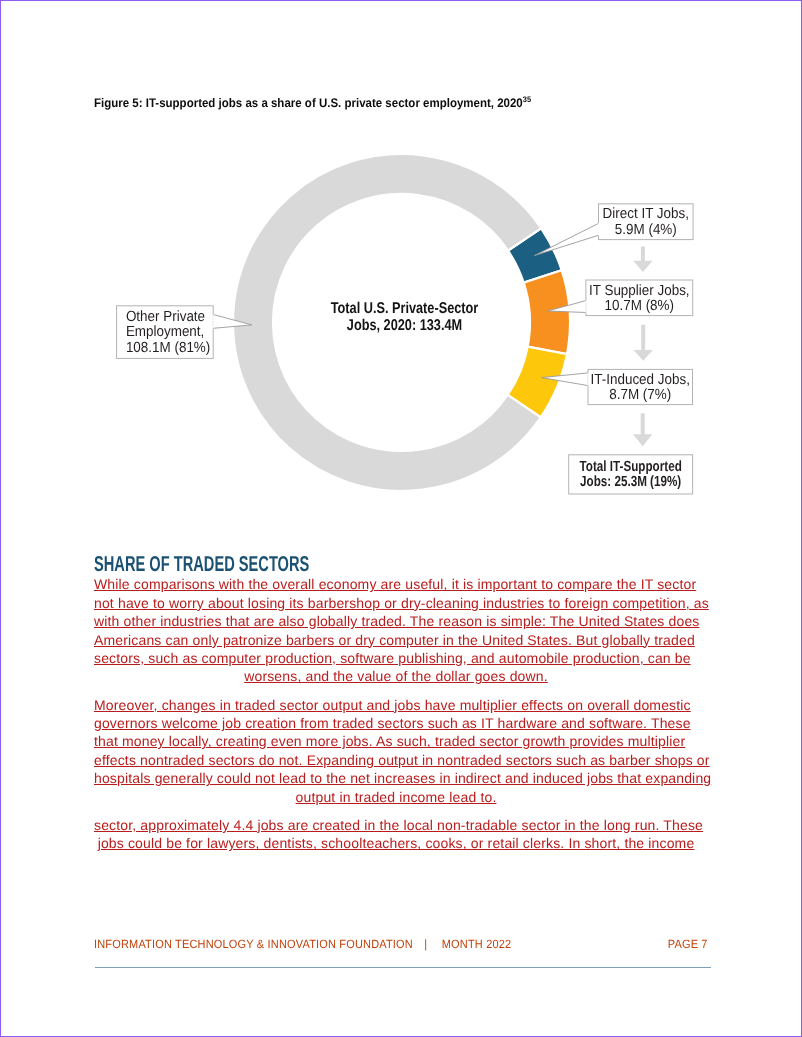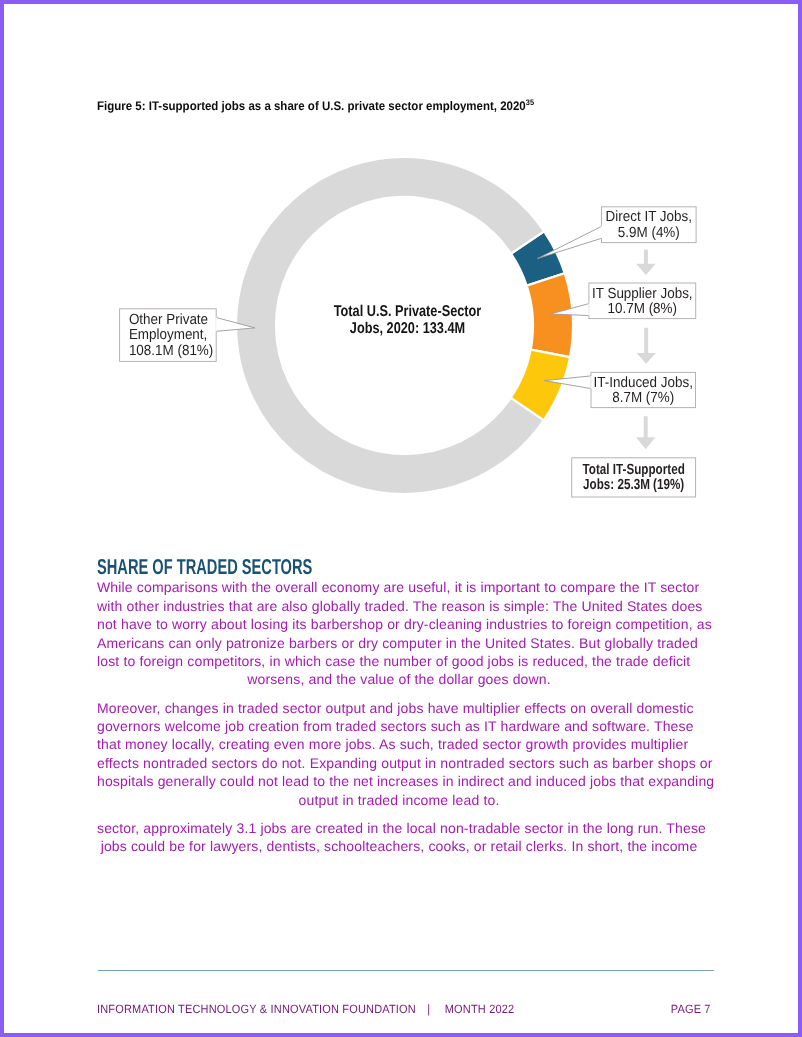--- a/index.html
+++ b/index.html
@@ -1,34 +1,34 @@
 <!DOCTYPE html>
 <html><head>
 <meta charset="utf-8">
 <style>
   html,body{margin:0;padding:0;background:#ffffff;}
   body{width:802px;height:1037px;overflow:hidden;font-family:"Liberation Sans",sans-serif;}
   *{-webkit-font-smoothing:antialiased;text-rendering:geometricPrecision;}
   html{background:#fff;}
   body > .page{filter:opacity(100%);}
   .page{position:absolute;left:0;top:0;width:802px;height:1037px;background:#fff;
-        box-sizing:border-box;border:4px solid #8b5cf6;}
+        box-sizing:border-box;border:1px solid #8b5cf6;}
   .fig-caption{position:absolute;left:93px;top:94.4px;font-size:12.4px;font-weight:bold;color:#0d0d0d;
       white-space:nowrap;transform:scaleX(0.928);transform-origin:0 0;}
   .fig-caption sup{font-size:8px;vertical-align:4.5px;font-weight:bold;}
   #chart{position:absolute;left:0;top:0;}
   .section-head{position:absolute;left:93px;top:552.5px;font-size:21.5px;font-weight:bold;color:#1b5172;
       white-space:nowrap;transform:scaleX(0.681);transform-origin:0 0;line-height:21.5px;}
   .body-copy{position:absolute;left:93px;top:574.3px;width:604px;font-size:14px;letter-spacing:0.15px;
-      line-height:18.4px;color:#a21caf;text-align:left;}
+      line-height:18.4px;color:#b91c1c;text-align:left;text-decoration:underline;}
   .body-copy p{margin:0 0 9.9px 0;}
   .body-copy .ln{display:block;width:604px;white-space:nowrap;}
   .body-copy .ln.last{text-align:center;}
   .footer-rule{position:absolute;left:93.5px;top:965.6px;width:616px;height:1.1px;background:#7ba2ba;}
-  .footer{position:absolute;left:93px;top:999px;width:613.5px;font-size:12px;color:#701a75;letter-spacing:0.2px;
+  .footer{position:absolute;left:93px;top:937px;width:613.5px;font-size:12px;color:#c2410c;letter-spacing:0.2px;
       height:14px;line-height:12px;}
   .footer .left{position:absolute;left:0;top:0;white-space:nowrap;transform:scaleX(0.915);transform-origin:0 0;}
   .footer .right{position:absolute;right:0;top:0;white-space:nowrap;transform:scaleX(0.915);transform-origin:100% 0;}
   .footer .fsep{margin-left:12.4px;}
   .footer .fdate{margin-left:15.8px;}
 </style>
 </head>
 <body>
 
 <div class="page">
@@ -81,36 +81,36 @@
         <text x="629.6500000000001" y="470.15000000000003" text-anchor="middle" font-family="&quot;Liberation Sans&quot;,sans-serif" font-size="14.7" font-weight="bold" fill="#231f20" transform="translate(629.6500000000001 0) scale(0.795 1) translate(-629.6500000000001 0)">Total IT-Supported</text>
         <text x="629.6500000000001" y="485.25000000000006" text-anchor="middle" font-family="&quot;Liberation Sans&quot;,sans-serif" font-size="14.7" font-weight="bold" fill="#231f20" transform="translate(629.6500000000001 0) scale(0.795 1) translate(-629.6500000000001 0)">Jobs: 25.3M (19%)</text>
       </g>
     </svg>
 
   <div class="section-head">SHARE OF TRADED SECTORS</div>
 
   <div class="body-copy" id="body-copy">
       <p>
         <span class="ln">While comparisons with the overall economy are useful, it is important to compare the IT sector</span>
+        <span class="ln">not have to worry about losing its barbershop or dry-cleaning industries to foreign competition, as</span>
         <span class="ln">with other industries that are also globally traded. The reason is simple: The United States does</span>
-        <span class="ln">not have to worry about losing its barbershop or dry-cleaning industries to foreign competition, as</span>
         <span class="ln">Americans can only patronize barbers or dry computer in the United States. But globally traded</span>
-        <span class="ln">lost to foreign competitors, in which case the number of good jobs is reduced, the trade deficit</span>
+        <span class="ln">sectors, such as computer production, software publishing, and automobile production, can be</span>
         <span class="ln last">worsens, and the value of the dollar goes down.</span>
       </p>
       <p>
         <span class="ln">Moreover, changes in traded sector output and jobs have multiplier effects on overall domestic</span>
         <span class="ln">governors welcome job creation from traded sectors such as IT hardware and software. These</span>
         <span class="ln">that money locally, creating even more jobs. As such, traded sector growth provides multiplier</span>
         <span class="ln">effects nontraded sectors do not. Expanding output in nontraded sectors such as barber shops or</span>
         <span class="ln">hospitals generally could not lead to the net increases in indirect and induced jobs that expanding</span>
         <span class="ln last">output in traded income lead to.</span>
       </p>
       <p>
-        <span class="ln">sector, approximately 3.1 jobs are created in the local non-tradable sector in the long run. These</span>
+        <span class="ln">sector, approximately 4.4 jobs are created in the local non-tradable sector in the long run. These</span>
         <span class="ln last">jobs could be for lawyers, dentists, schoolteachers, cooks, or retail clerks. In short, the income</span>
       </p>
     </div>
 
   <div class="footer-rule"></div>
   <div class="footer">
     <span class="left"><span>INFORMATION TECHNOLOGY &amp; INNOVATION FOUNDATION</span><span class="fsep">|</span><span class="fdate">MONTH 2022</span></span>
     <span class="right">PAGE 7</span>
   </div>
 

